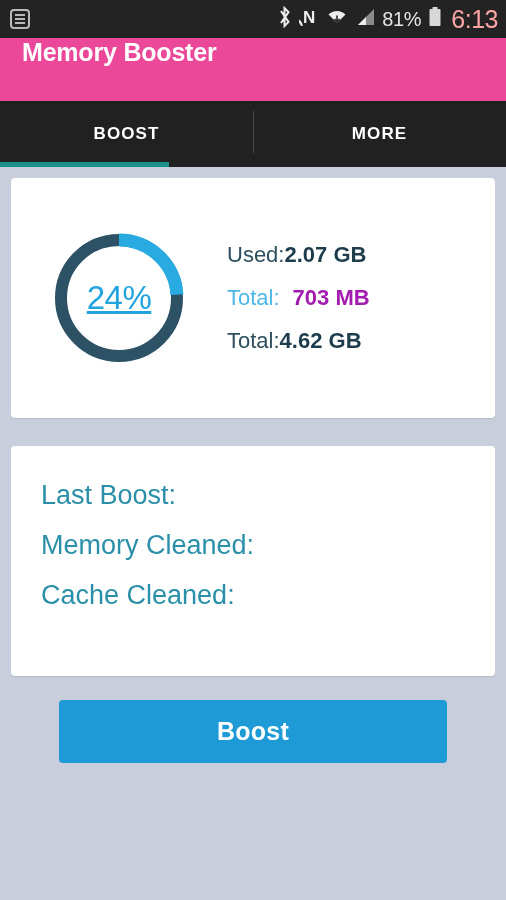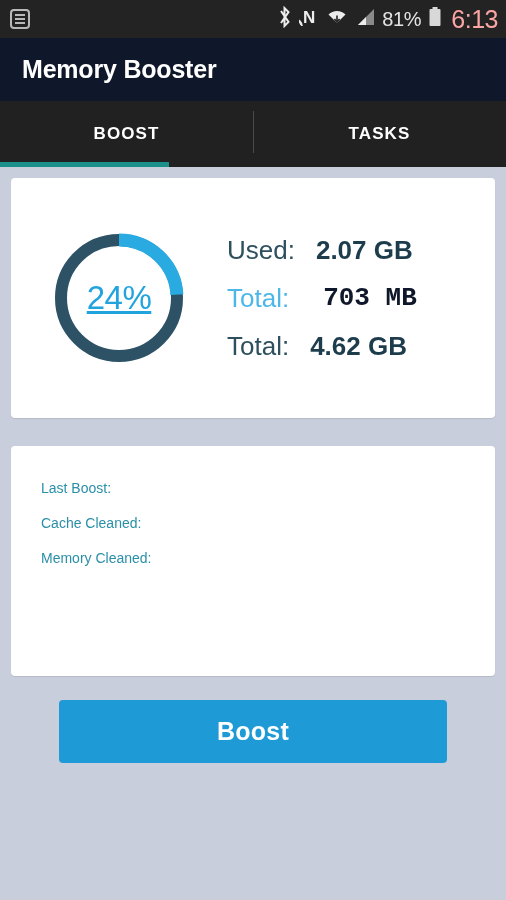--- a/index.html
+++ b/index.html
@@ -62,23 +62,22 @@
     color: #fca5a5;
     font-size: 25px;
     letter-spacing: -0.5px;
     margin-left: 2px;
     line-height: 1;
   }
 
   
   .appbar {
     height: 63px;
-    background: #0f172a;
-    display: flex;
-    align-items: center;
+    background: #ec4899;
+    display: flex;
     padding-left: 22px;
     box-sizing: border-box;
   }
   .app-title {
     color: #ffffff;
     font-size: 25px;
     font-weight: bold;
     letter-spacing: -0.2px;
   }
 
@@ -159,44 +158,43 @@
     letter-spacing: -0.5px;
     text-decoration: underline;
   }
   .mem-stats {
     margin-left: 28px;
     display: flex;
     flex-direction: column;
     gap: 17px;
   }
   .stat-row {
-    font-size: 26px;
+    font-size: 22px;
     white-space: nowrap;
     display: flex;
-    align-items: flex-start;
-    gap: 21px;
+    align-items: flex-end;
   }
   .stat-label { color: #2d4f5e; }
   .stat-value { color: #1d3d4d; font-weight: bold; margin-left: 0; }
   .stat-row.accent .stat-label { color: #4db8e8; }
-  .stat-row.accent .stat-value { color: #0f172a; font-family: Liberation Mono, monospace; }
+  .stat-row.accent .stat-value { color: #a21caf; }
   .stat-row.accent .stat-value { margin-left: 13px; }
 
   
   .card-info {
     margin-top: 28px;
     height: 230px;
     padding: 34px 0 0 30px;
     box-sizing: border-box;
     display: flex;
     flex-direction: column;
     gap: 19px;
   }
   .info-row {
-    font-size: 14px;
+    font-size: 27px;
     color: #2a8fa8;
     display: flex;
     align-items: flex-end;
   }
   .info-value {
     margin-left: 8px;
     color: #1d3d4d;
     font-weight: bold;
   }
 
@@ -271,21 +269,21 @@
 
 <div class="appbar">
   <span class="app-title">Memory Booster</span>
 </div>
 
 <div class="tabbar">
   <div class="tab">
     <span>BOOST</span>
   </div>
   <div class="tab">
-    <span>TASKS</span>
+    <span>MORE</span>
   </div>
   <div class="tab-indicator" style="width: 33.3333%; left: 0%;"></div>
 </div>
 
 <div class="content">
 
   <div class="card card-memory">
     <div class="donut-wrap">
       <svg width="160" height="160" viewBox="0 0 160 160">
         <circle cx="80" cy="80" r="58" fill="none" stroke="#2d5266" stroke-width="12"></circle>
@@ -308,26 +306,26 @@
       </div>
     </div>
   </div>
 
   <div class="card card-info">
     <div class="info-row">
       <span>Last Boost:</span>
       <span class="info-value"></span>
     </div>
     <div class="info-row">
+      <span>Memory Cleaned:</span>
+      <span class="info-value"></span>
+    </div>
+    <div class="info-row">
       <span>Cache Cleaned:</span>
       <span class="info-value"></span>
     </div>
-    <div class="info-row">
-      <span>Memory Cleaned:</span>
-      <span class="info-value"></span>
-    </div>
   </div>
 
   <div class="btn-wrap">
     <button class="boost-btn">Boost</button>
   </div>
 
 </div>
 
 </body></html>

